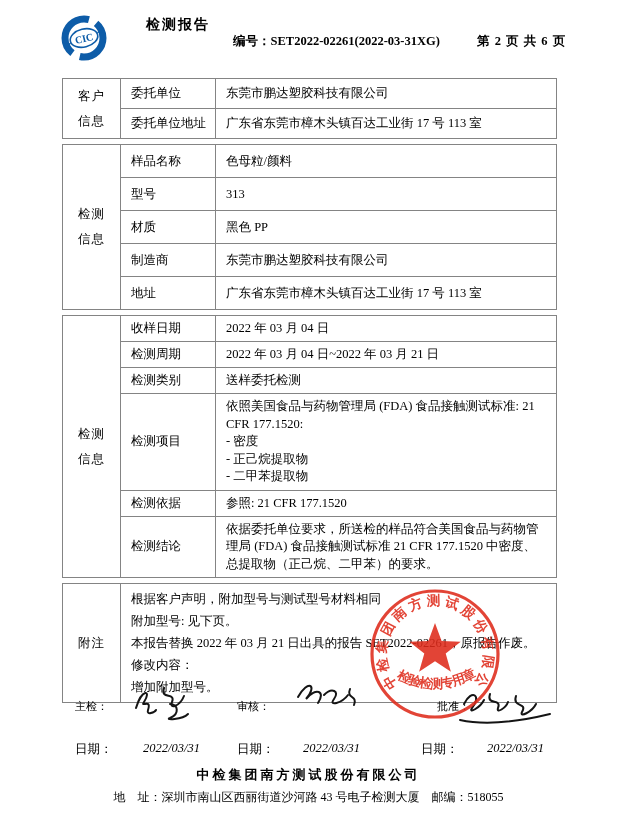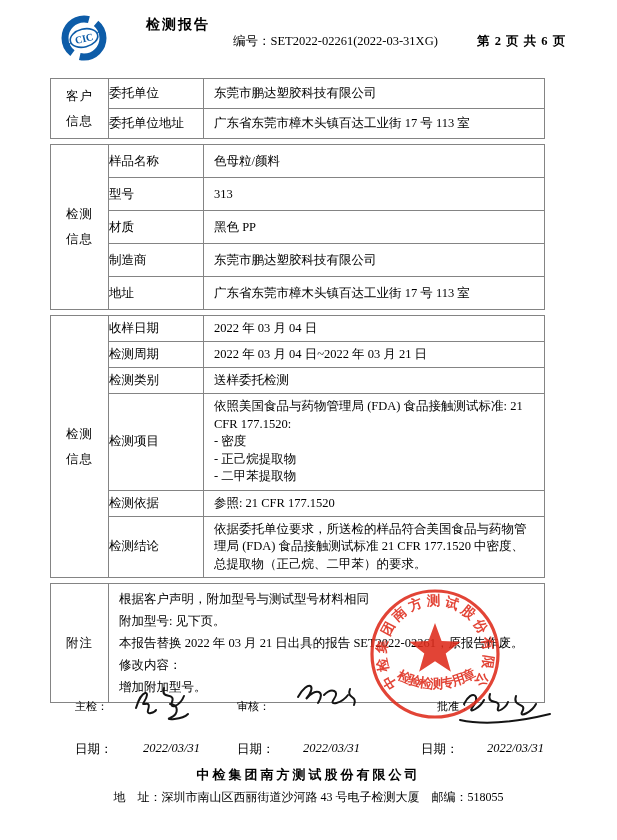--- a/index.html
+++ b/index.html
@@ -8,30 +8,30 @@
     width:617px; height:840px;
     font-family:"Liberation Serif","DejaVu Serif",serif;
     color:#000; position:relative; overflow:hidden;
   }
   .page { position:relative; width:617px; height:840px; background:#fff; }
 
   
   .hdr { position:absolute; top:0; left:0; width:100%; height:74px; }
   .logo { position:absolute; left:60px; top:13px; }
   .hdr-title { position:absolute; left:146px; top:16px; font-size:14px; font-weight:bold; letter-spacing:2px; }
-  .hdr-no { position:absolute; left:233px; top:33px; font-size:12.5px; font-weight:normal; }
+  .hdr-no { position:absolute; left:233px; top:33px; font-size:12.5px; font-weight:bold; }
   .hdr-page { position:absolute; left:477px; top:33px; font-size:12.5px; font-weight:bold; letter-spacing:1px; }
 
   
-  .tbl-wrap { position:absolute; top:78px; left:50px; width:495px; }
+  .tbl-wrap { position:absolute; top:78px; left:62px; width:495px; }
   table { border-collapse:collapse; width:495px; table-layout:fixed; font-size:12.5px; margin-bottom:5px; }
   td { border:1px solid #848484; vertical-align:middle; }
   td.sec { width:58px; text-align:center; }
   td.sec span { display:inline-block; width:2.3em; line-height:25px; letter-spacing:1px; }
-  td.lbl { width:95px; padding-left:0; }
+  td.lbl { width:95px; padding-left:10px; }
   td.val { padding:4px 10px; }
   .t1 td { height:30px; }
   .t2 td { height:33px; }
   .t3 tr.r1 td { height:26px; }
   .pre { white-space:pre-line; line-height:17.5px; padding-top:6px; padding-bottom:6px; }
   .note-pre { white-space:pre-line; line-height:22px; padding-top:5px; padding-bottom:5px; }
 
   
   .sig-label { position:absolute; font-size:11px; }
   .date-label { position:absolute; font-size:12.5px; }

